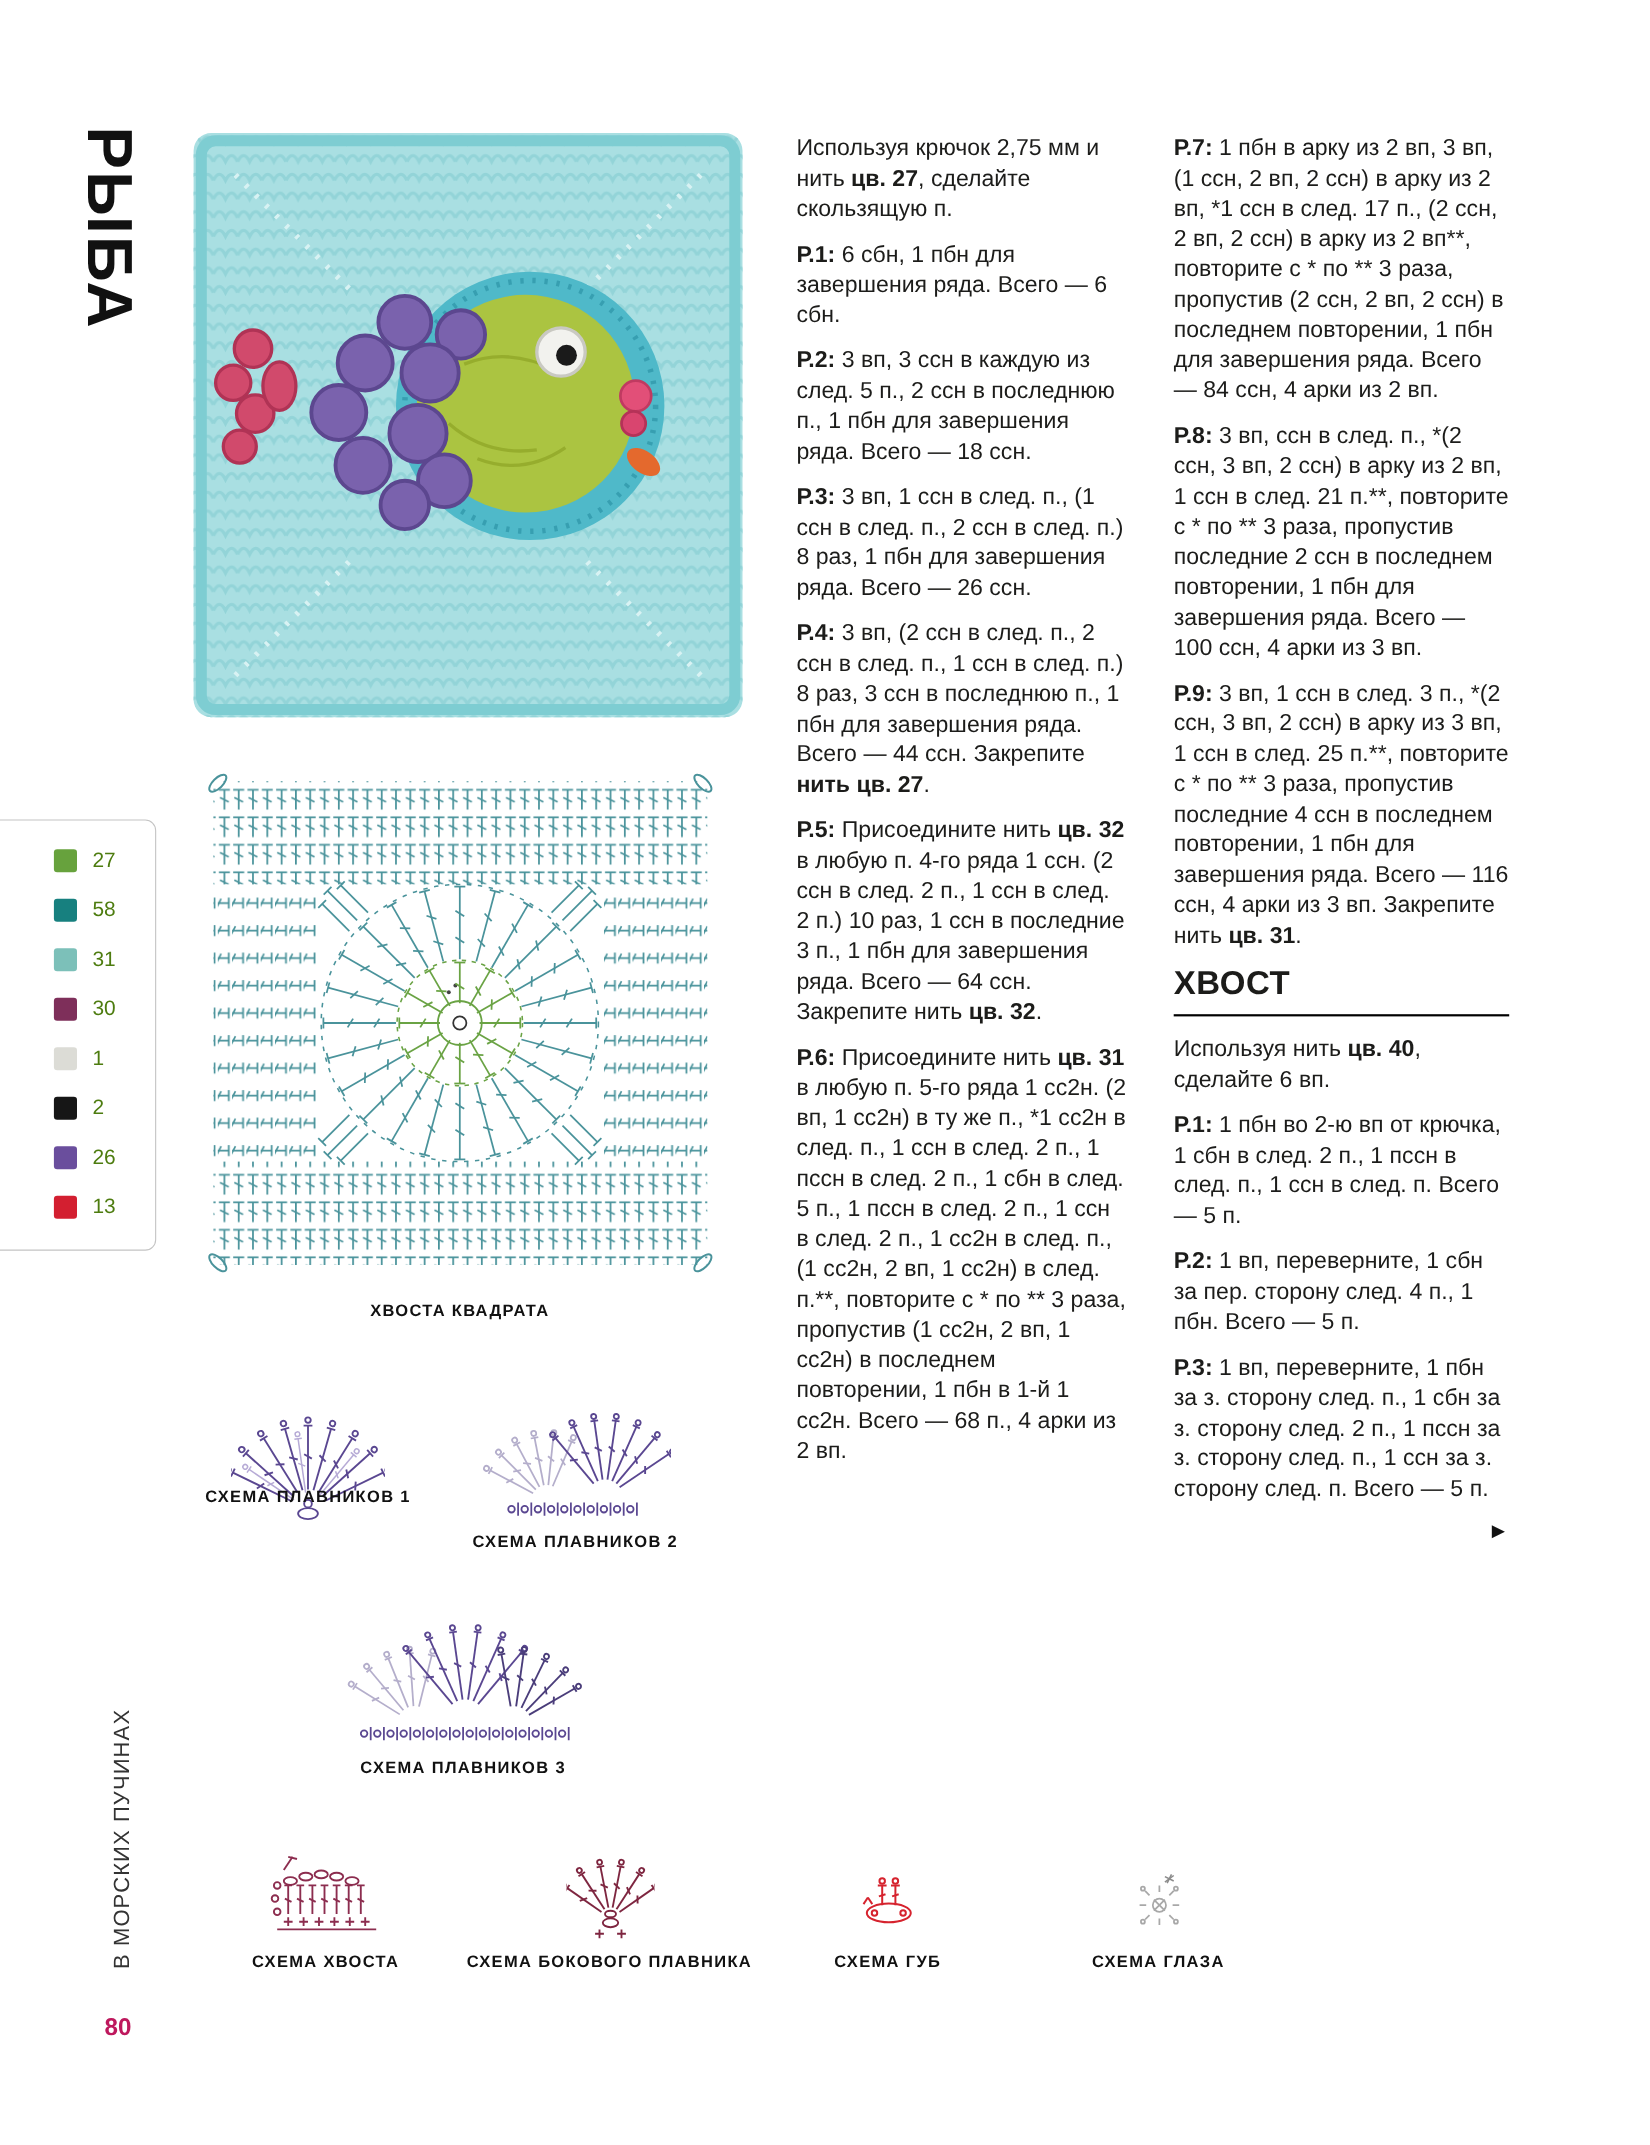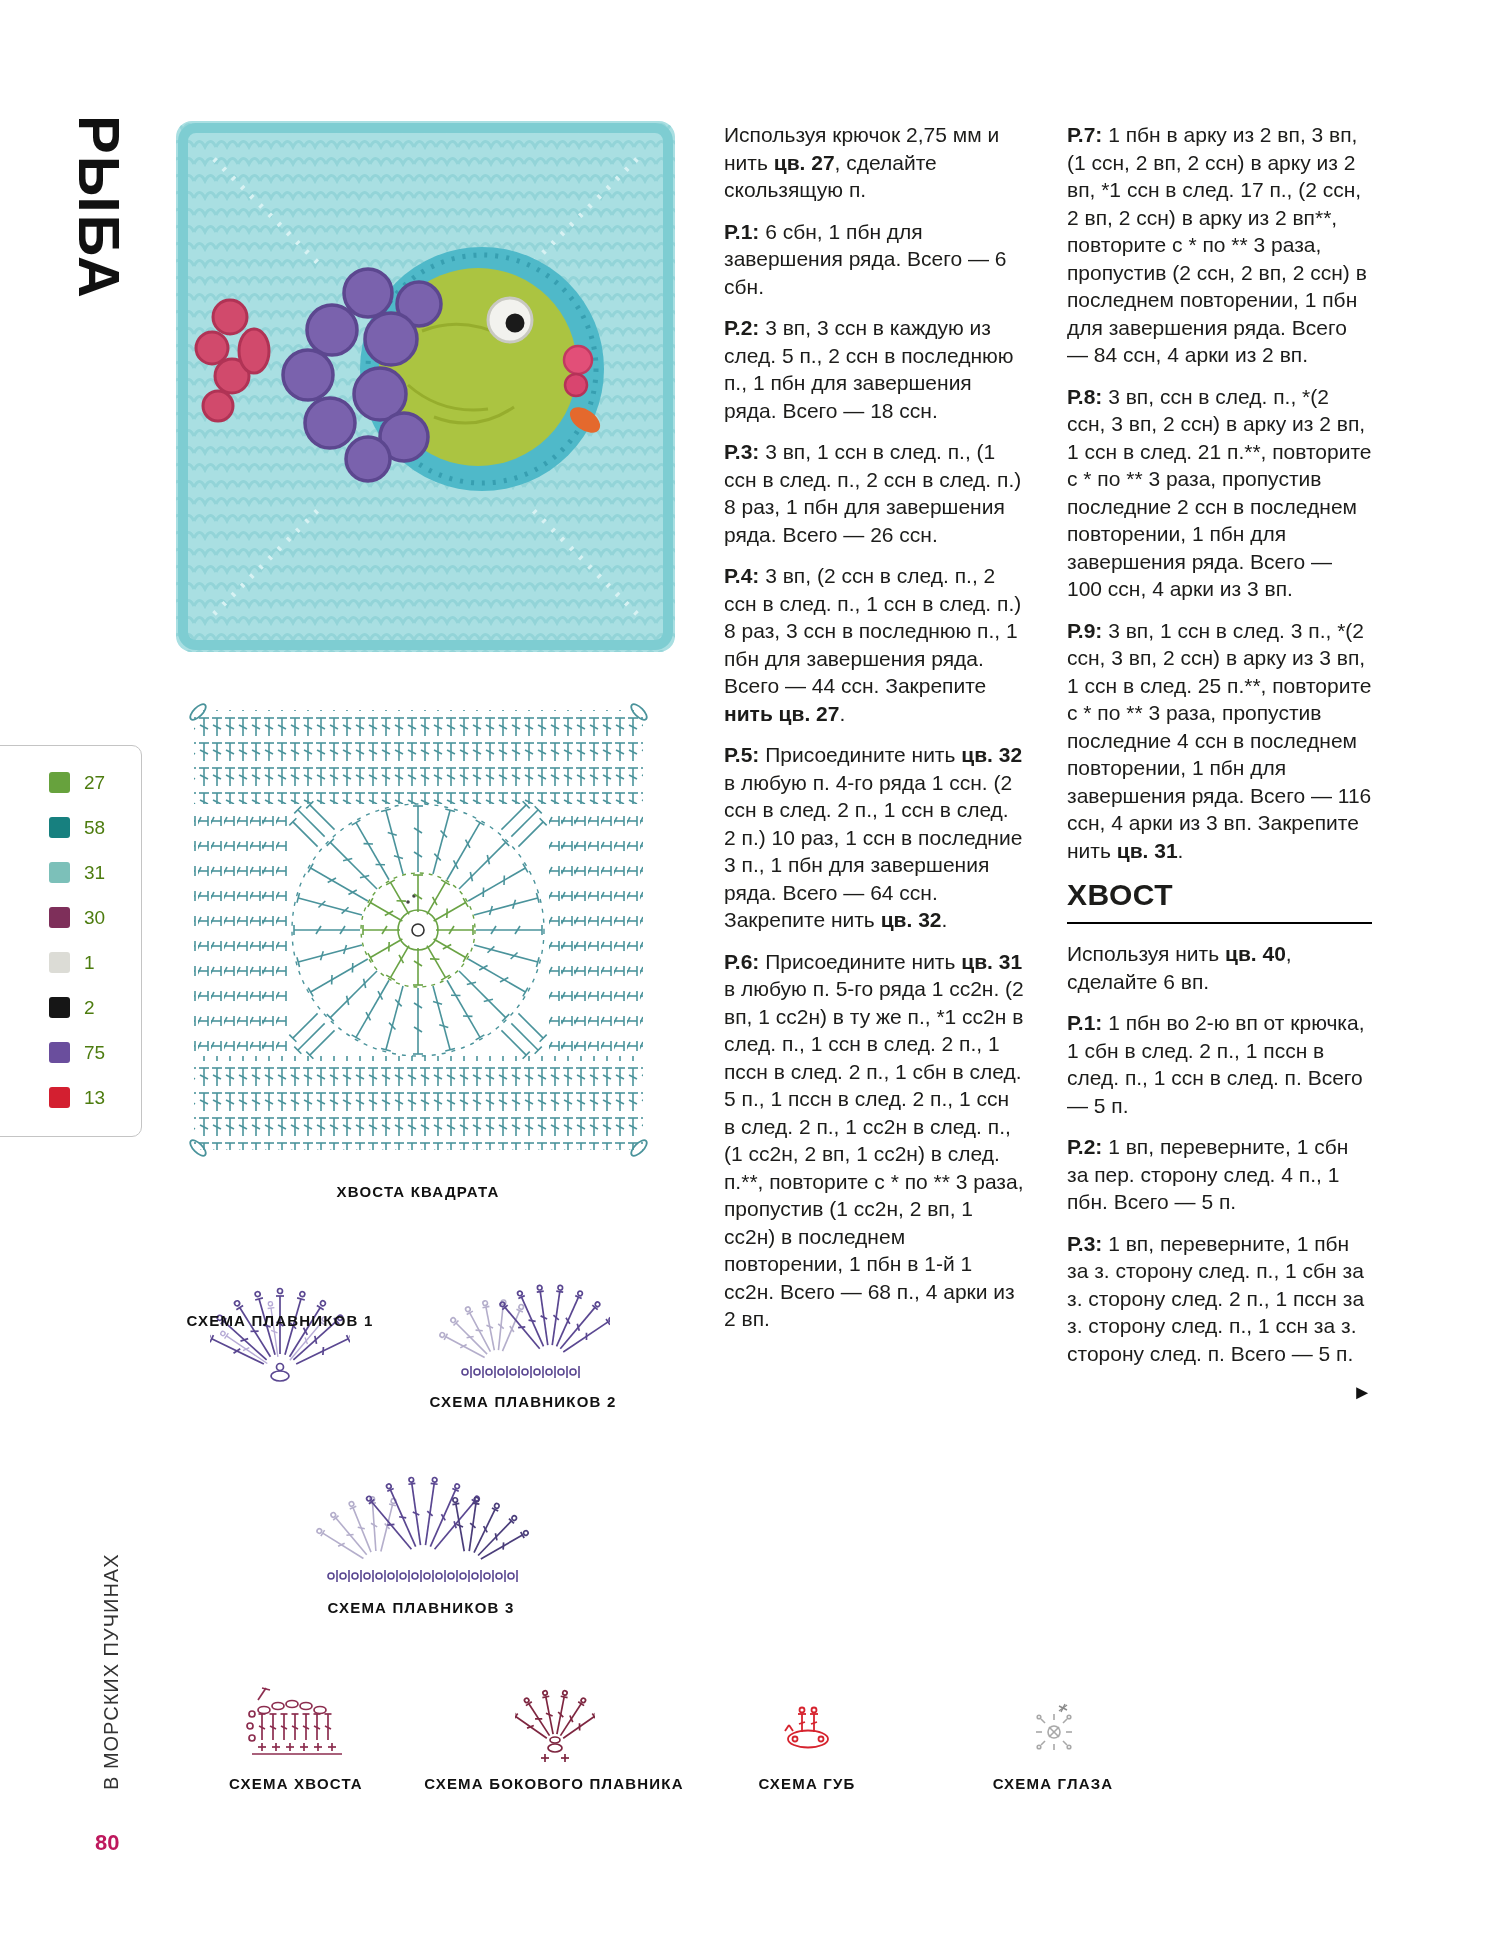--- a/index.html
+++ b/index.html
@@ -213,21 +213,21 @@
     <div class="lrow">
       <span class="sw" style="background: rgb(220, 220, 214);"></span>
       <span class="lnum">1</span>
     </div>
     <div class="lrow">
       <span class="sw" style="background: rgb(22, 22, 22);"></span>
       <span class="lnum">2</span>
     </div>
     <div class="lrow">
       <span class="sw" style="background: rgb(106, 78, 157);"></span>
-      <span class="lnum">75</span>
+      <span class="lnum">26</span>
     </div>
     <div class="lrow">
       <span class="sw" style="background: rgb(211, 31, 48);"></span>
       <span class="lnum">13</span>
     </div>
   </div>
 
   <div class="col" style="left:724px;top:121px;width:300px;">
     <p><span>Используя крючок 2,75 мм и нить </span><span class="b">цв. 27</span><span>, сделайте скользящую п.</span></p>
     <p><span class="b">Р.1: </span><span>6 сбн, 1 пбн для завершения ряда. Всего — 6 сбн.</span></p>
@@ -273,21 +273,21 @@
         <ellipse cx="70" cy="101" rx="9" ry="5"></ellipse>
         <circle cx="70" cy="92" r="3.5"></circle>
       </g>
       <g stroke="#b7abd6" stroke-width="1.6" fill="none">
         <use href="#f1s" transform="translate(70 97) rotate(-56) scale(0.85)"></use>
         <use href="#f1s" transform="translate(70 97) rotate(-8) scale(0.85)"></use>
         <use href="#f1s" transform="translate(70 97) rotate(40) scale(0.85)"></use>
       </g>
     </svg>
   </figure>
-  <div class="caption" style="left:130px;top:1312px;">СХЕМА ПЛАВНИКОВ 1</div>
+  <div class="caption" style="left:130px;top:1352px;">СХЕМА ПЛАВНИКОВ 1</div>
 
   <figure class="abs" style="left:435px;top:1258px;width:175px;height:128px;">
     <svg viewBox="0 0 175 128" width="175" height="128">
       <defs>
         <g id="f2s" fill="none">
           <line x1="0" y1="-14" x2="0" y2="-58"></line>
           <line x1="-3" y1="-40" x2="3" y2="-36"></line>
           <line x1="-3.5" y1="-58" x2="3.5" y2="-58"></line>
           <circle cx="0" cy="-62" r="2.3"></circle>
         </g>

